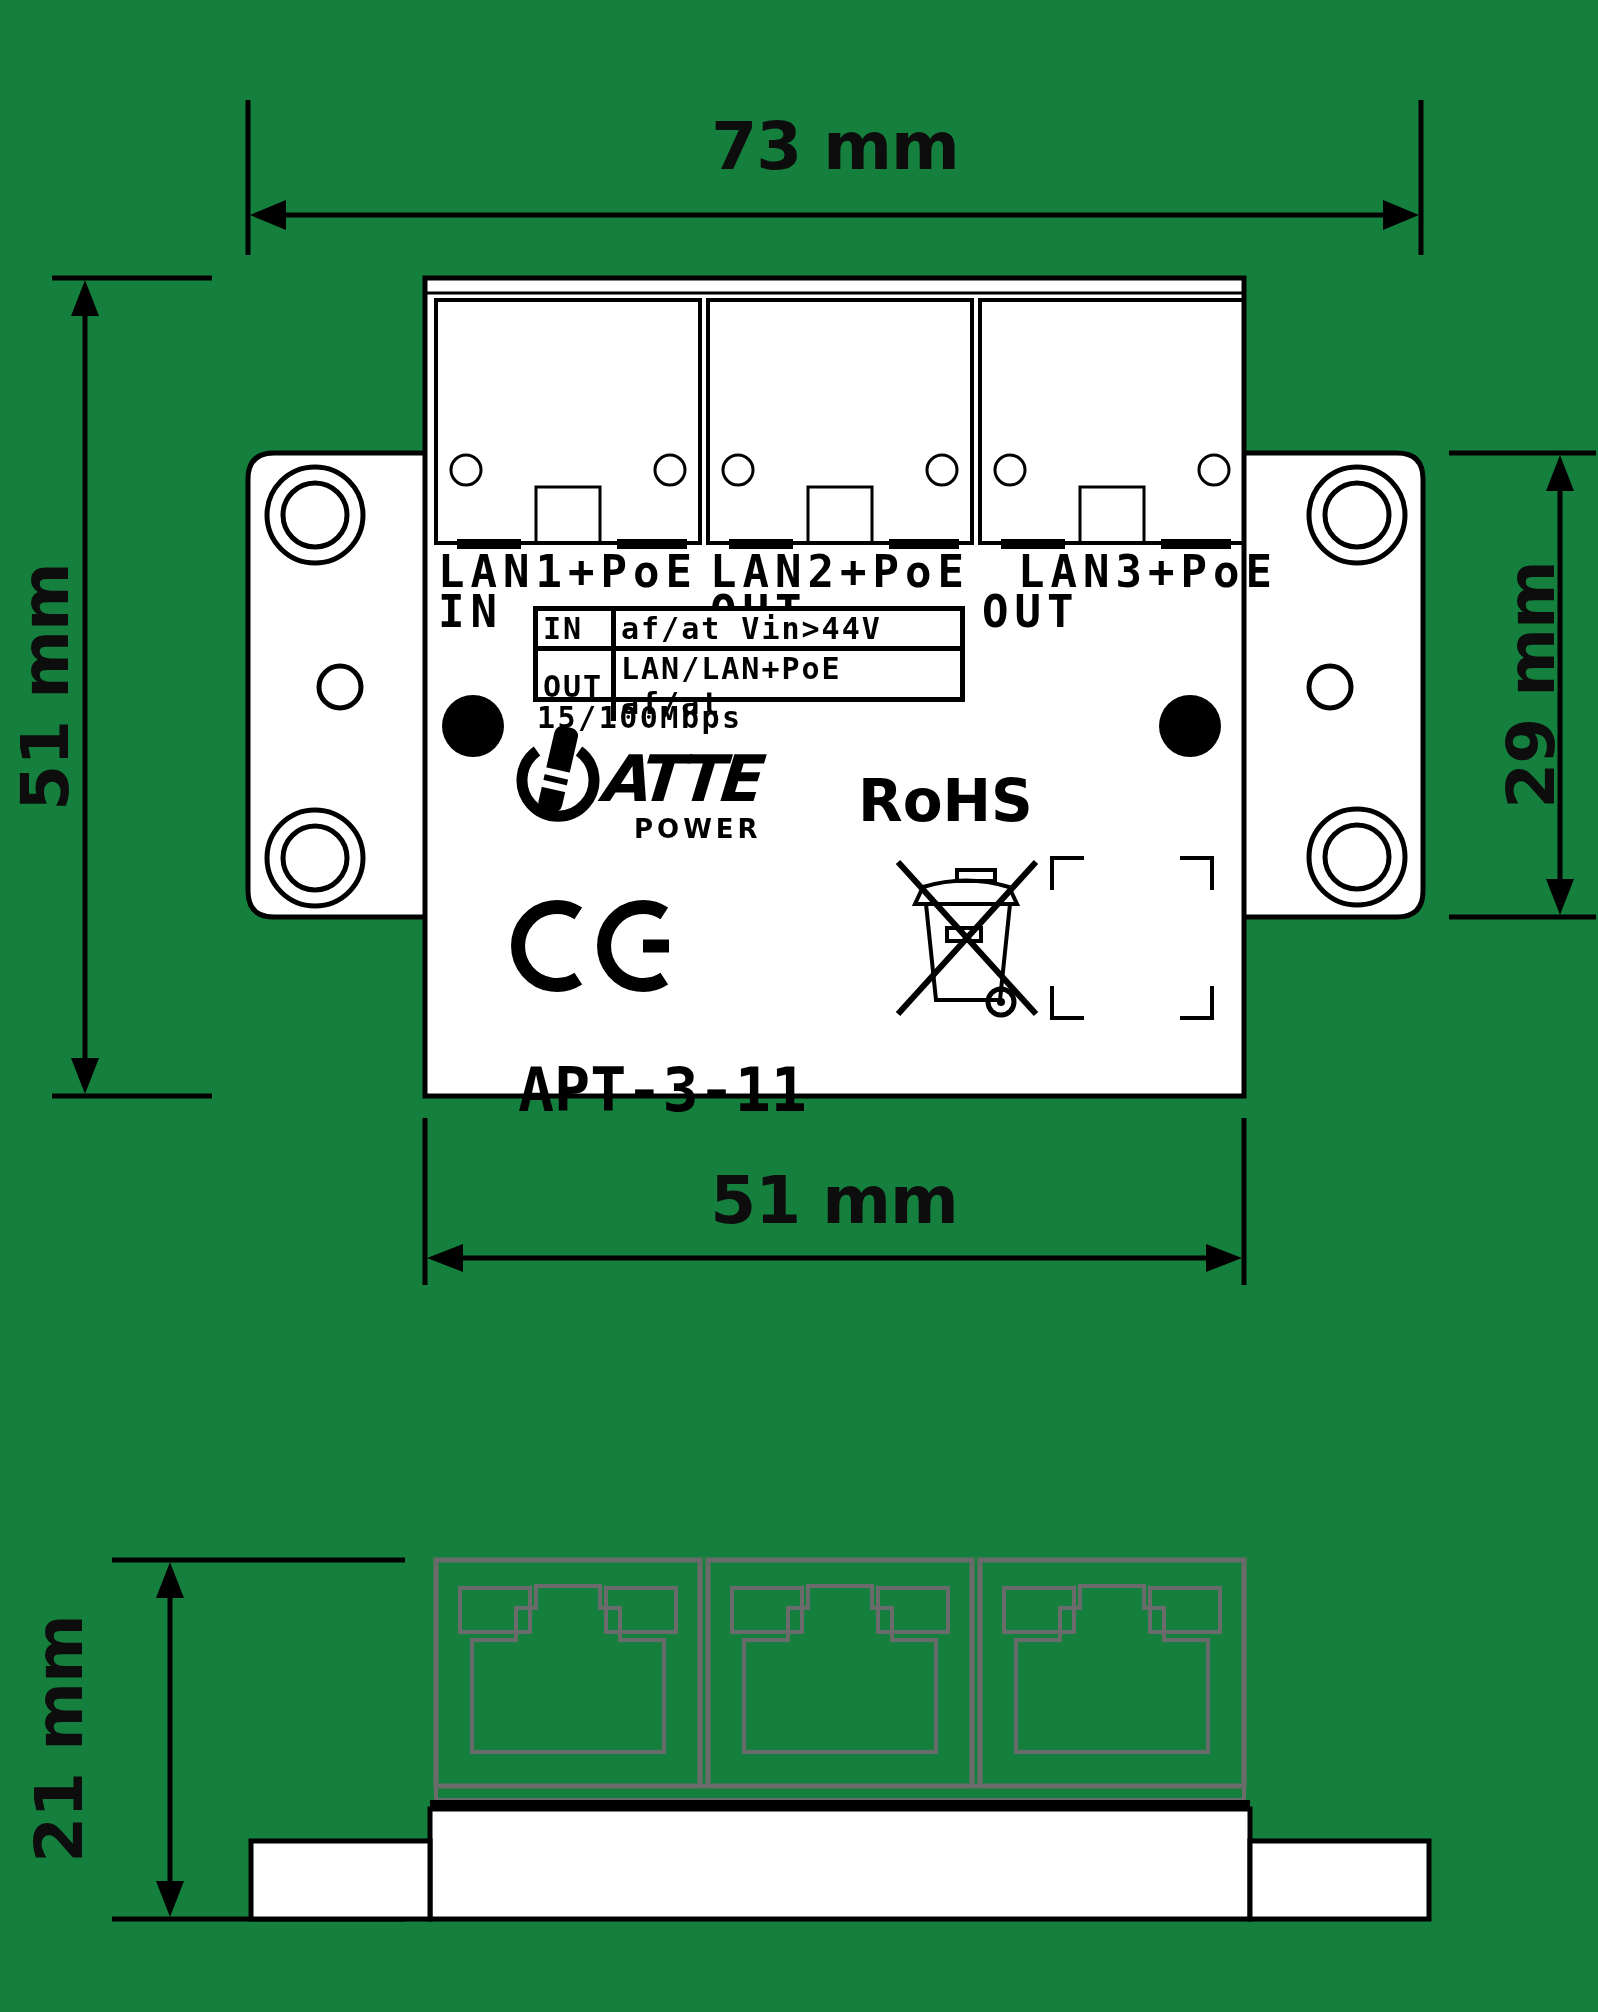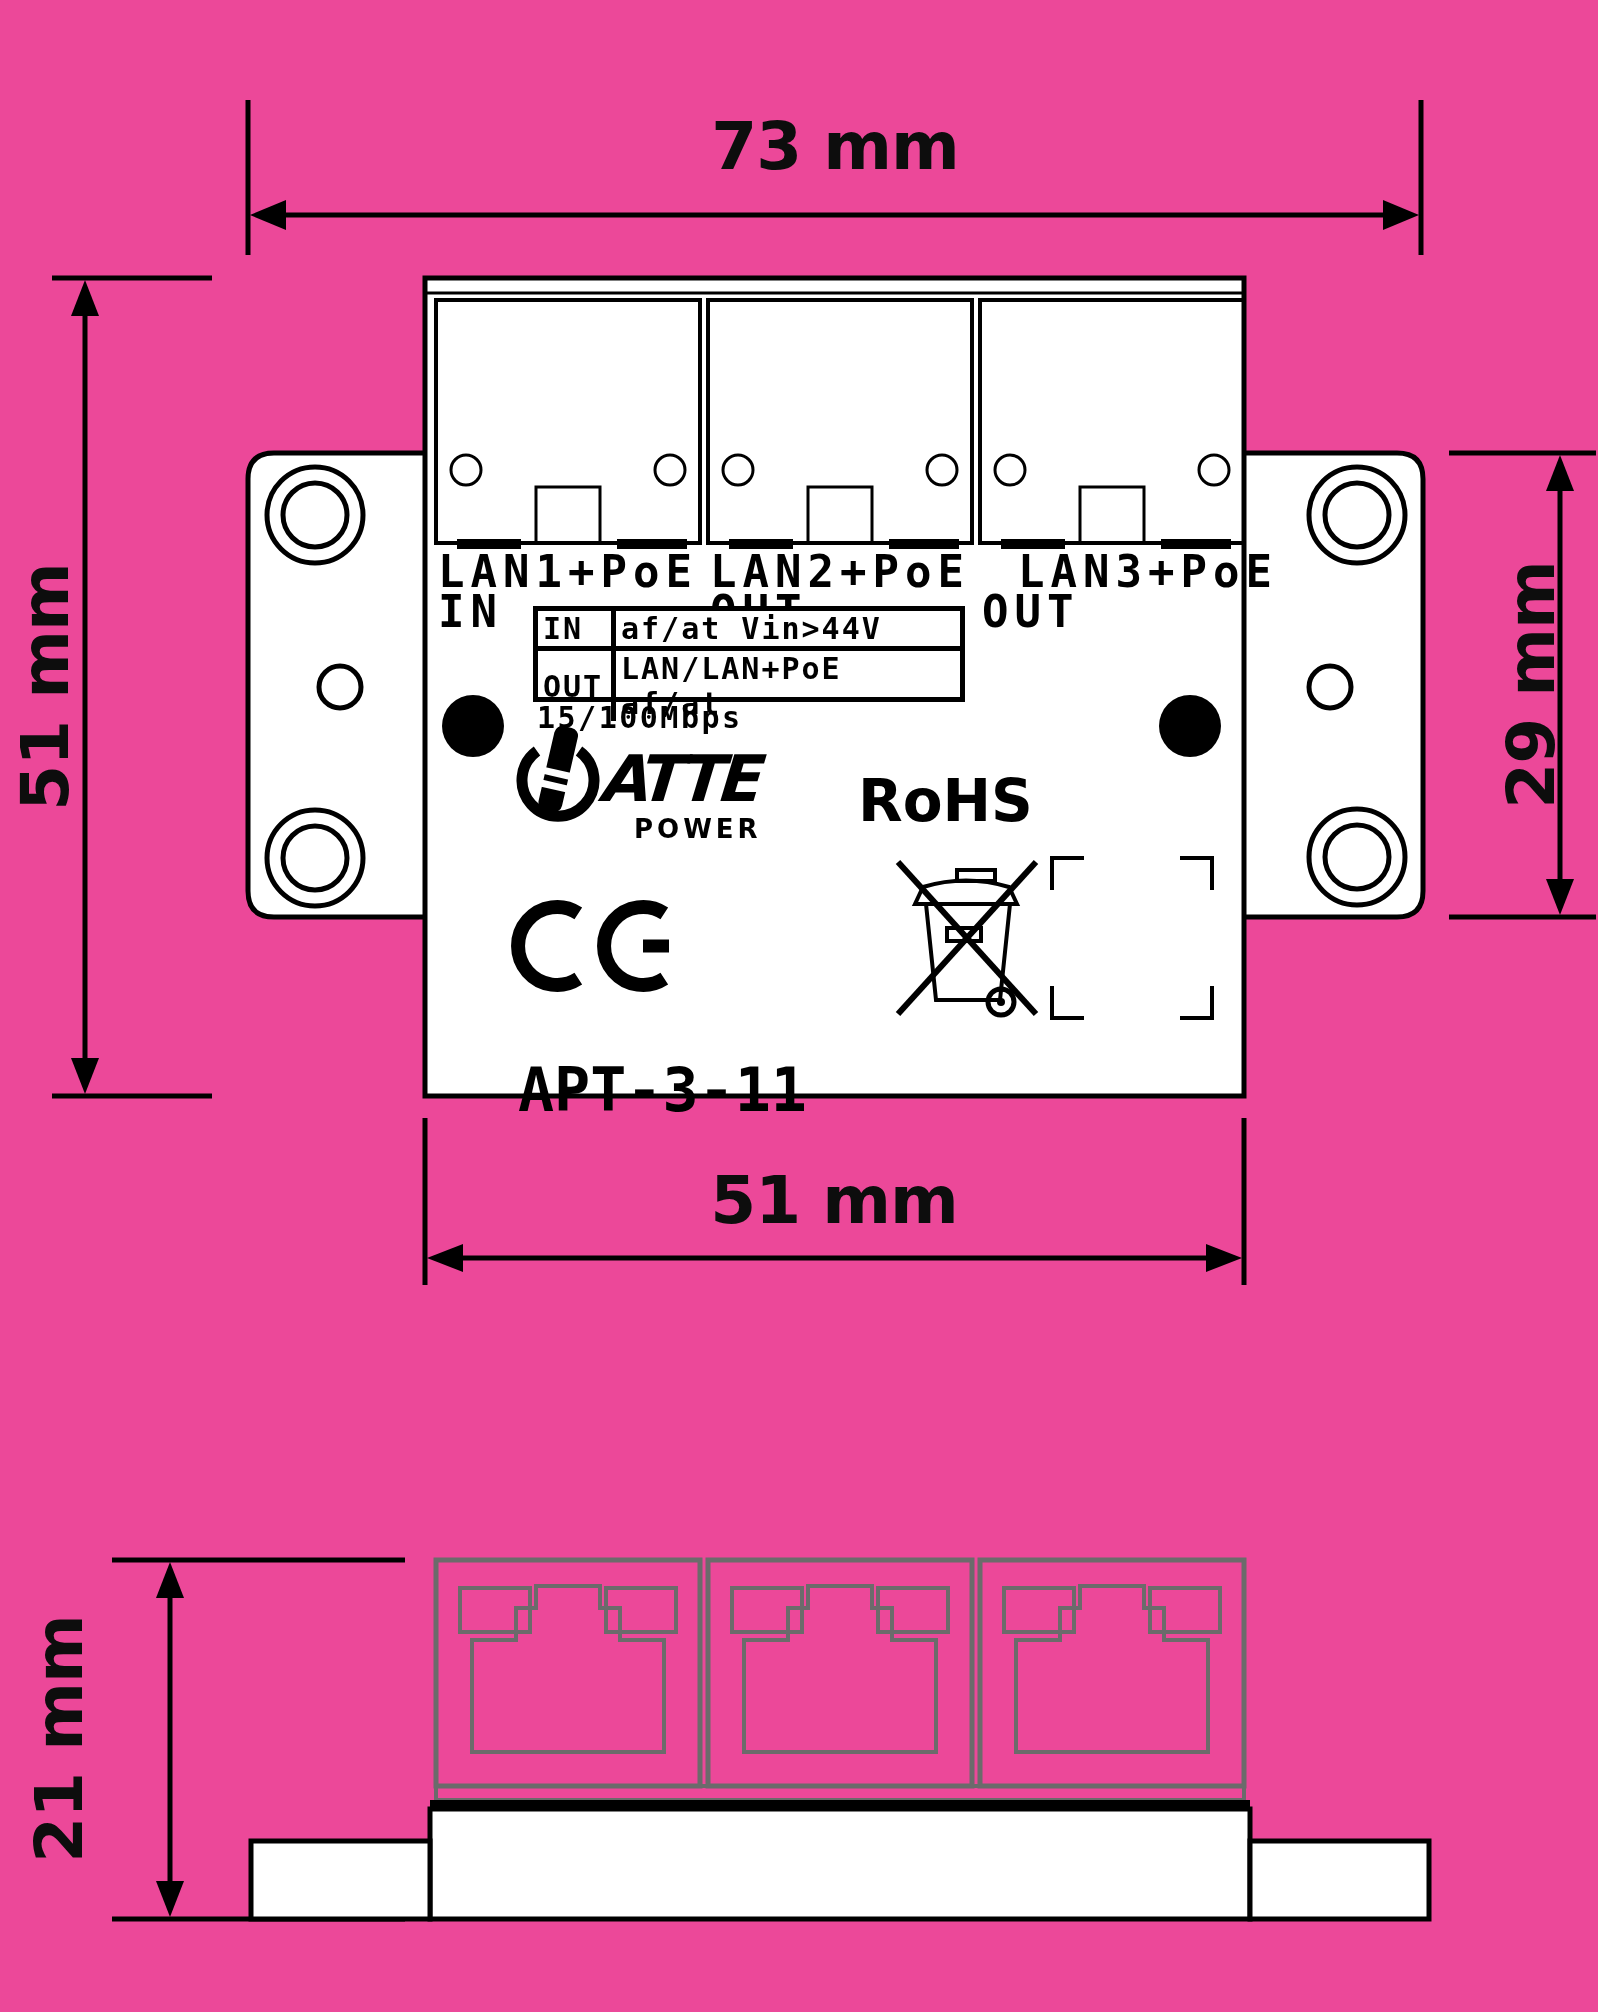--- a/index.html
+++ b/index.html
@@ -1,16 +1,16 @@
 <!DOCTYPE html>
 <html><head>
 <meta charset="utf-8">
 <style>
   html,body{margin:0;padding:0;background:#fff;}
-  #canvas{position:relative;width:1598px;height:2012px;background:#ec4899;overflow:hidden;
+  #canvas{position:relative;width:1598px;height:2012px;background:#15803d;overflow:hidden;
           font-family:"DejaVu Sans",sans-serif;color:#000;}
   #lineart{position:absolute;left:0;top:0;}
   .txt{position:absolute;white-space:pre;color:#000;}
   .dim{font-family:"DejaVu Sans",sans-serif;font-weight:bold;font-size:66px;
        letter-spacing:-1px;line-height:70px;text-align:center;color:#0d0d0d;}
   .rot{transform:rotate(-90deg);transform-origin:center center;}
   .mono{font-family:"DejaVu Sans Mono","Liberation Mono",monospace;font-weight:bold;}
   .portlbl{font-size:44px;letter-spacing:6px;line-height:40px;}
   .spec-table{position:absolute;left:533px;top:606px;width:432px;height:96px;
       display:grid;grid-template-columns:78px 1fr;grid-template-rows:1fr 1fr;

